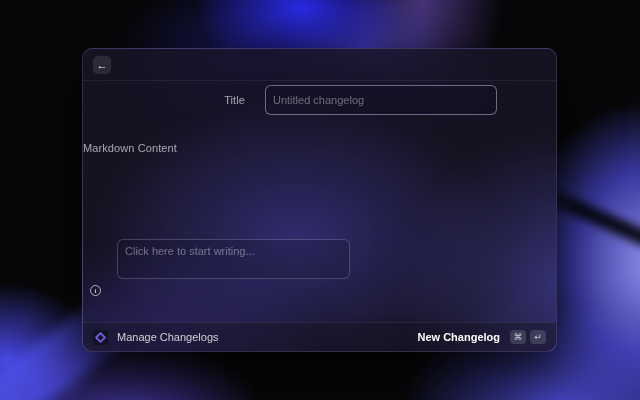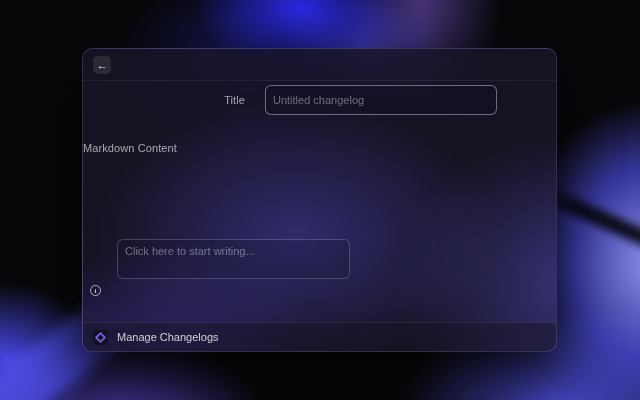--- a/index.html
+++ b/index.html
@@ -142,16 +142,21 @@
             <linearGradient id="extgrad" x1="0" y1="0" x2="1" y2="1">
               <stop offset="0" stop-color="#5b6cf0"></stop>
               <stop offset="1" stop-color="#7c4fe0"></stop>
             </linearGradient>
           </defs>
           <rect width="15" height="15" rx="4" fill="#14121f"></rect>
           <path d="M7.5 3.1 L11.9 7.5 L7.5 11.9 L3.1 7.5 Z" fill="none" stroke="url(#extgrad)" stroke-width="1.8" stroke-linejoin="round"></path>
         </svg>
         <span class="ext-name">Manage Changelogs</span>
       </div>
+      <div class="footer-right">
+        <span class="action-label">New Changelog</span>
+        <span class="key-badge">⌘</span>
+        <span class="key-badge">↵</span>
+      </div>
     </div>
 
   </div>
 </div>
 
 </body></html>

